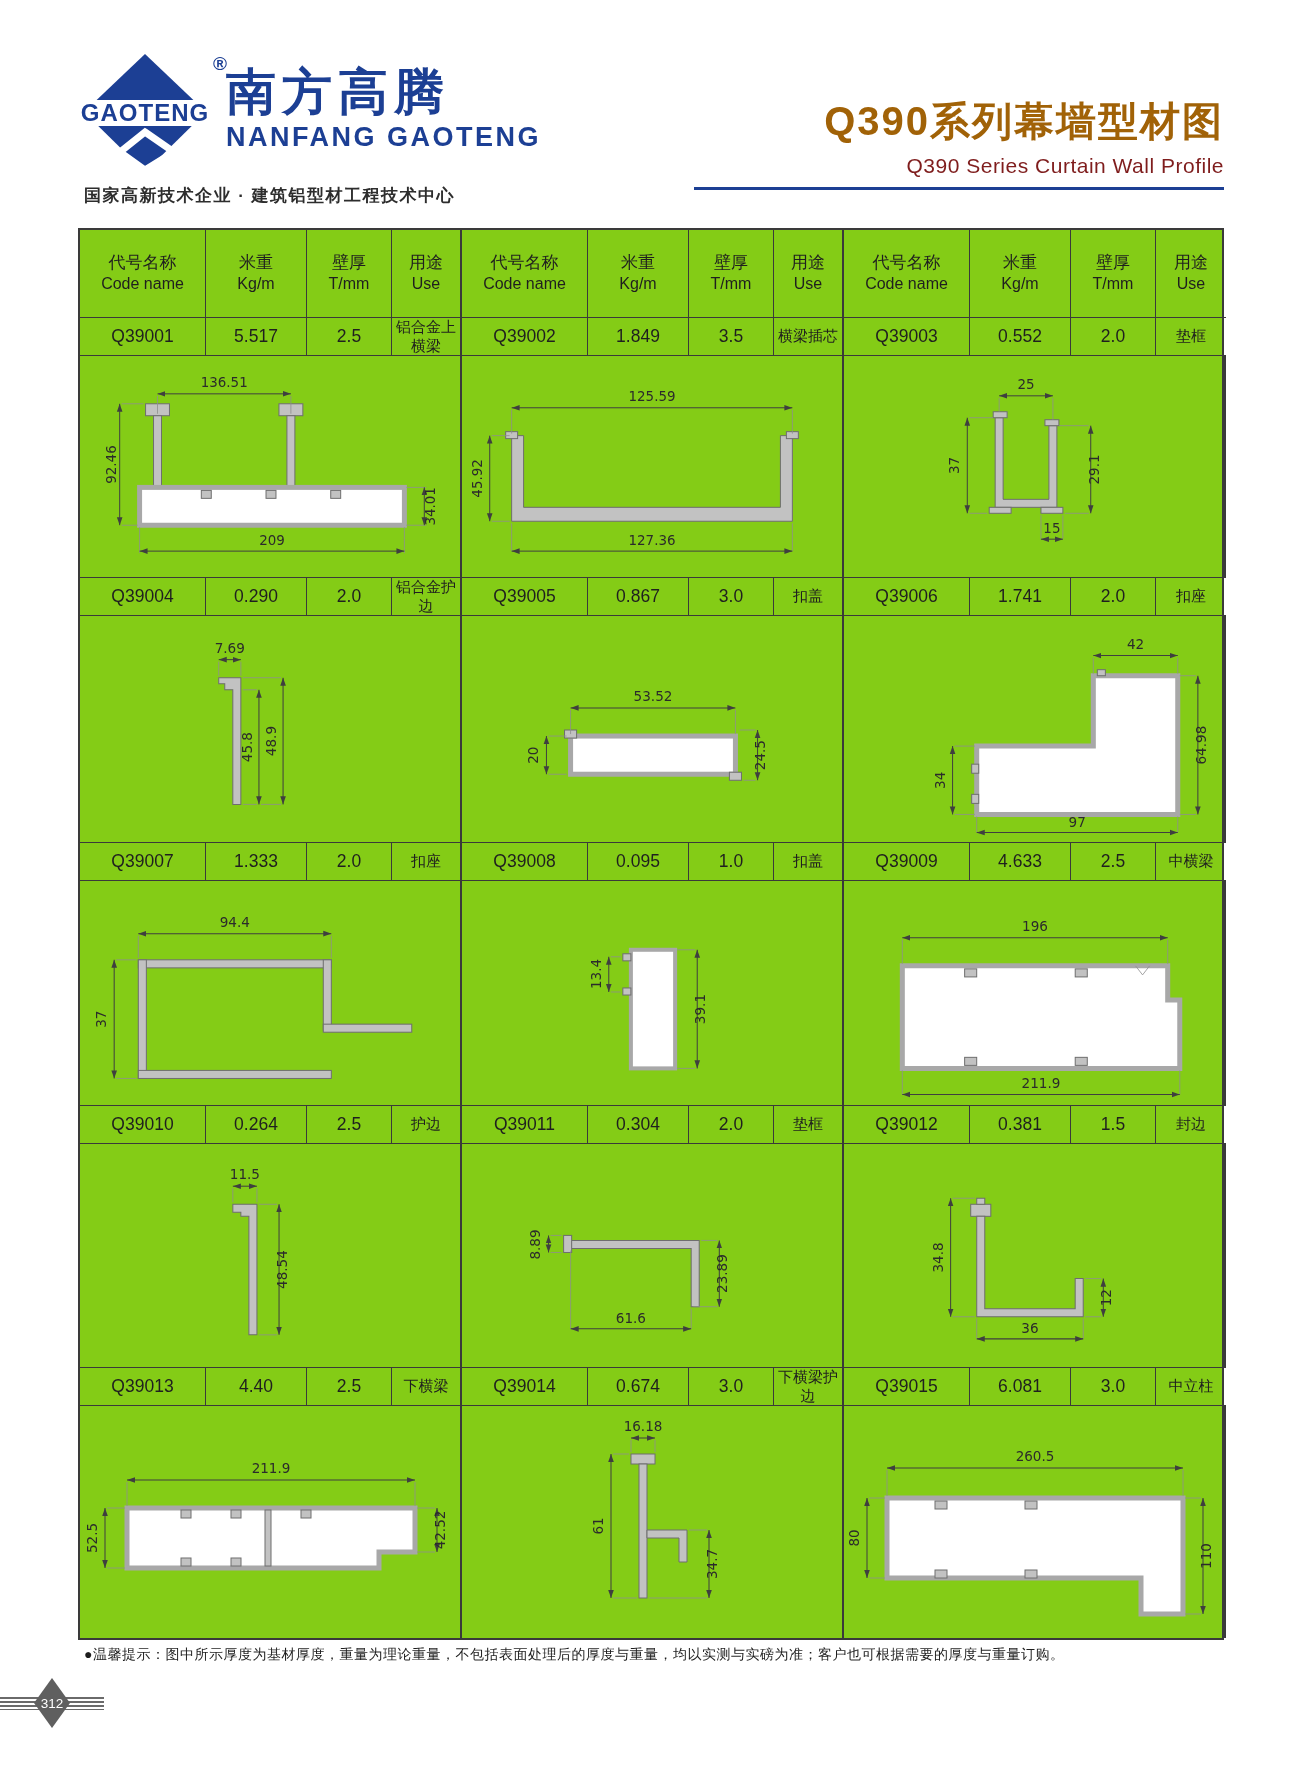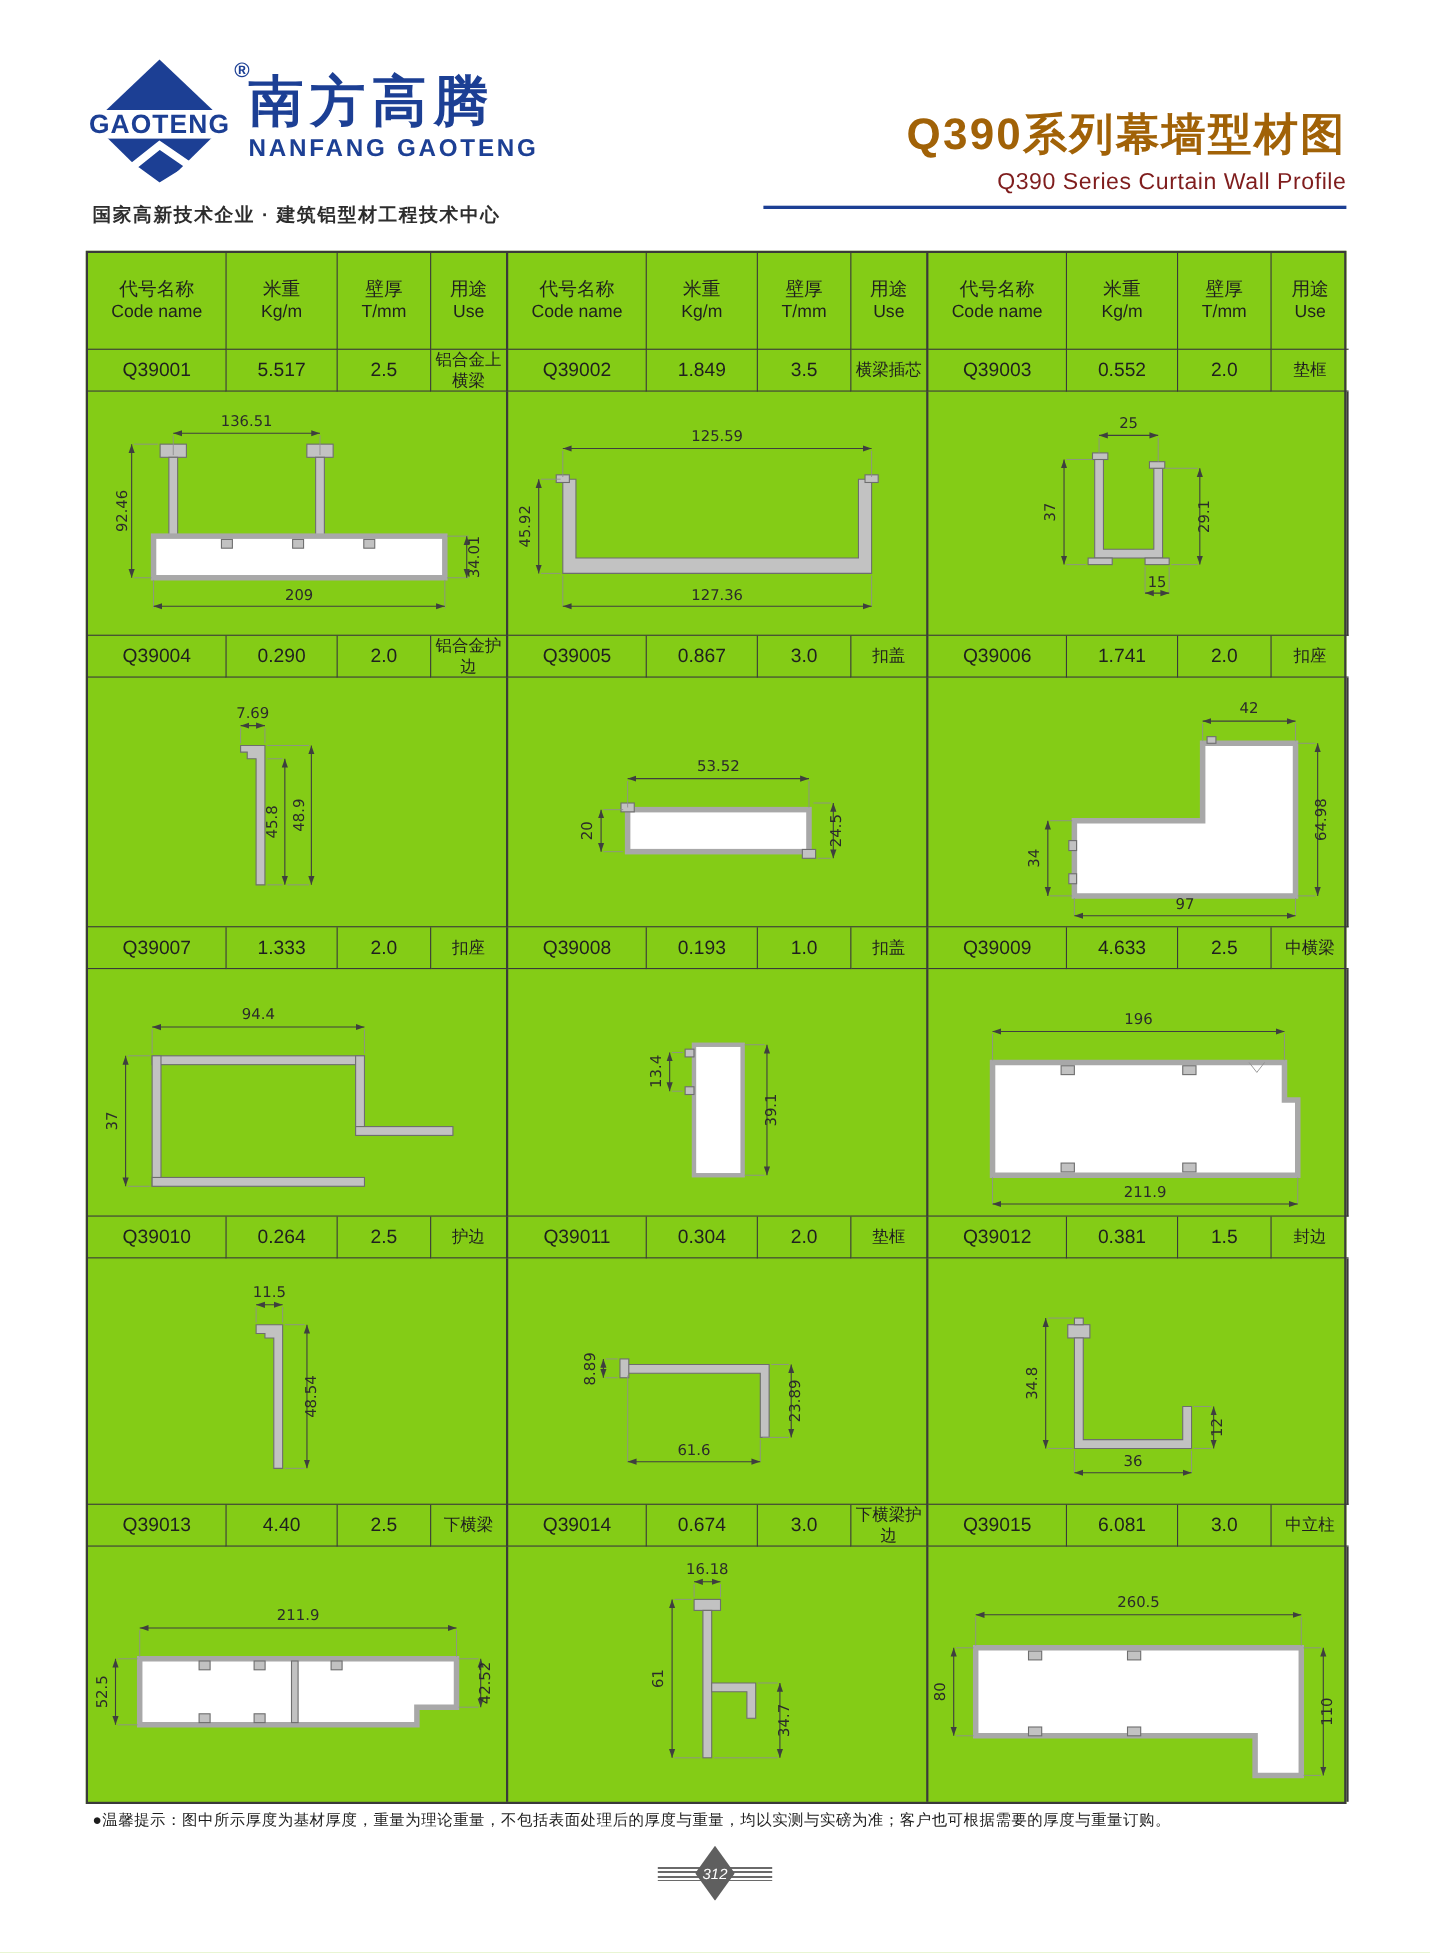--- a/index.html
+++ b/index.html
@@ -3,21 +3,21 @@
 <meta charset="utf-8">
 <style>
   html,body{margin:0;padding:0;background:#fff;}
   body{font-family:"Liberation Sans",sans-serif;}
   .page{position:relative;width:1300px;height:1775px;background:#ffffff;overflow:hidden;}
 
   
   .logo-svg{position:absolute;left:80px;top:48px;}
   .brand{position:absolute;left:226px;top:66px;}
   .brand-cn{font-size:50px;font-weight:bold;color:#1c3f94;letter-spacing:6px;line-height:1.05;}
-  .brand-en{font-size:22px;font-weight:bold;color:#1c3f94;letter-spacing:2.5px;margin-top:3px;}
+  .brand-en{font-size:27px;font-weight:bold;color:#1c3f94;letter-spacing:2.5px;margin-top:3px;}
   .tagline{position:absolute;left:84px;top:184px;font-size:17px;font-weight:bold;color:#2d2d2d;letter-spacing:1.5px;}
   .titles{position:absolute;right:76px;top:94px;text-align:right;}
   .title-cn{font-size:40px;font-weight:bold;color:#a16207;letter-spacing:2px;}
   .title-en{font-size:21px;color:#7f1d1d;margin-top:5px;letter-spacing:.5px;}
   .title-rule{margin-top:9px;height:3px;background:#1c3f94;width:530px;margin-left:auto;}
 
   
   .sheet{position:absolute;left:78px;top:228px;width:1146px;display:grid;
     grid-template-columns:126px 101px 85px 70px 126px 101px 85px 70px 126px 101px 85px 70px;
     grid-template-rows:88px 38px 222px 38px 227px 38px 225px 38px 224px 38px 232px;
@@ -38,21 +38,21 @@
   
   .wall{fill:#c2c2c2;stroke:#6e6e6e;stroke-width:1;}
   .tube{fill:#ffffff;stroke:#a8a8a8;stroke-width:5;}
   .tube4{fill:#ffffff;stroke:#a8a8a8;stroke-width:4;}
   .dim{stroke:#3f3f3f;stroke-width:1;fill:none;}
   .ext{stroke:#8f8f8f;stroke-width:.8;fill:none;}
   .dm{font-size:13.5px;fill:#2b2b2b;font-family:"DejaVu Sans",sans-serif;}
 
   
   .note{position:absolute;left:84px;top:1646px;font-size:14px;color:#1d1d1d;letter-spacing:.5px;}
-  .pgmark{position:absolute;left:0;right:0;top:1678px;display:flex;align-items:center;justify-content:center;font-style:italic;}
+  .pgmark{position:absolute;left:0;right:0;top:1678px;display:flex;align-items:center;}
   .stripes{width:42px;height:13px;background:repeating-linear-gradient(180deg,#6a6a6a 0 2px,#ffffff 2px 4px);}
   .pgdiamond{width:36px;height:50px;background:#5f5f5f;clip-path:polygon(50% 0,100% 50%,50% 100%,0 50%);
     display:flex;align-items:center;justify-content:center;margin:0 -8px;z-index:1;}
   .pgdiamond span{color:#fff;font-size:13.5px;}
 </style>
 </head>
 <body>
 
 <svg width="0" height="0" style="position:absolute" aria-hidden="true">
   <defs>
@@ -291,21 +291,21 @@
         <line class="dim" x1="132" y1="214" x2="332" y2="214" marker-start="url(#arw)" marker-end="url(#arw)"></line>
         <text class="dm" x="232" y="208" text-anchor="middle">97</text>
       </svg>
     </div>
 
     <div class="c td">Q39007</div>
     <div class="c td">1.333</div>
     <div class="c td">2.0</div>
     <div class="c td use g">扣座</div>
     <div class="c td">Q39008</div>
-    <div class="c td">0.193</div>
+    <div class="c td">0.095</div>
     <div class="c td">1.0</div>
     <div class="c td use g">扣盖</div>
     <div class="c td">Q39009</div>
     <div class="c td">4.633</div>
     <div class="c td">2.5</div>
     <div class="c td use last">中横梁</div>
 
     <div class="c draw">
       <svg class="drawing" viewBox="0 0 378 222" preserveAspectRatio="xMidYMid meet">
         <rect class="wall" x="58" y="78" width="192" height="8"></rect>

